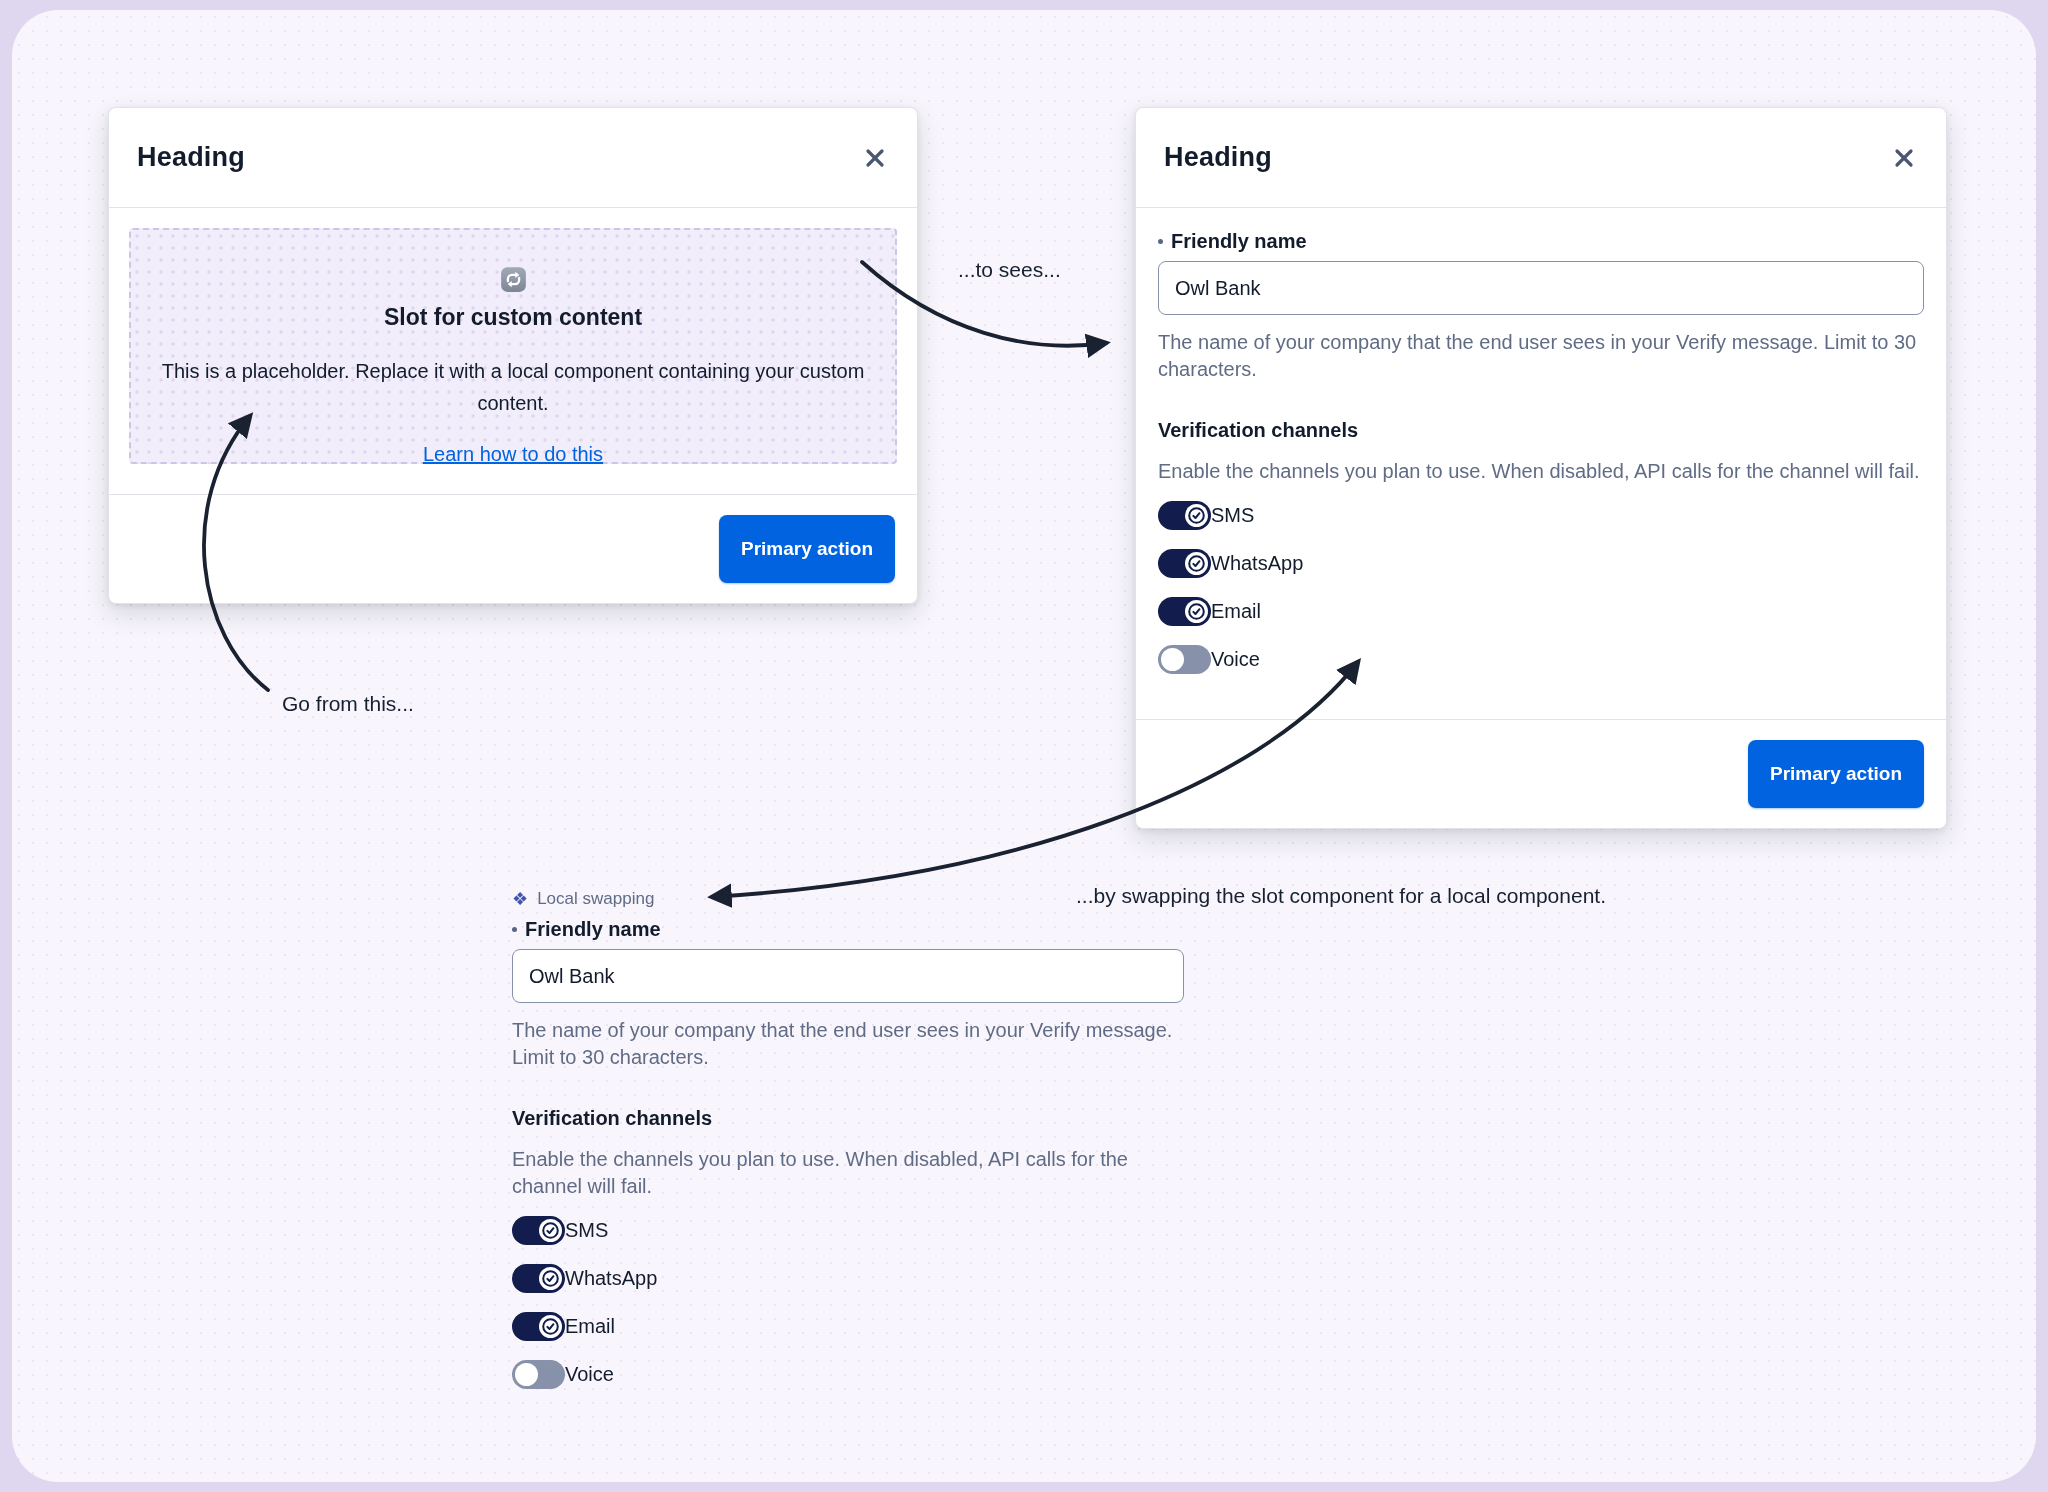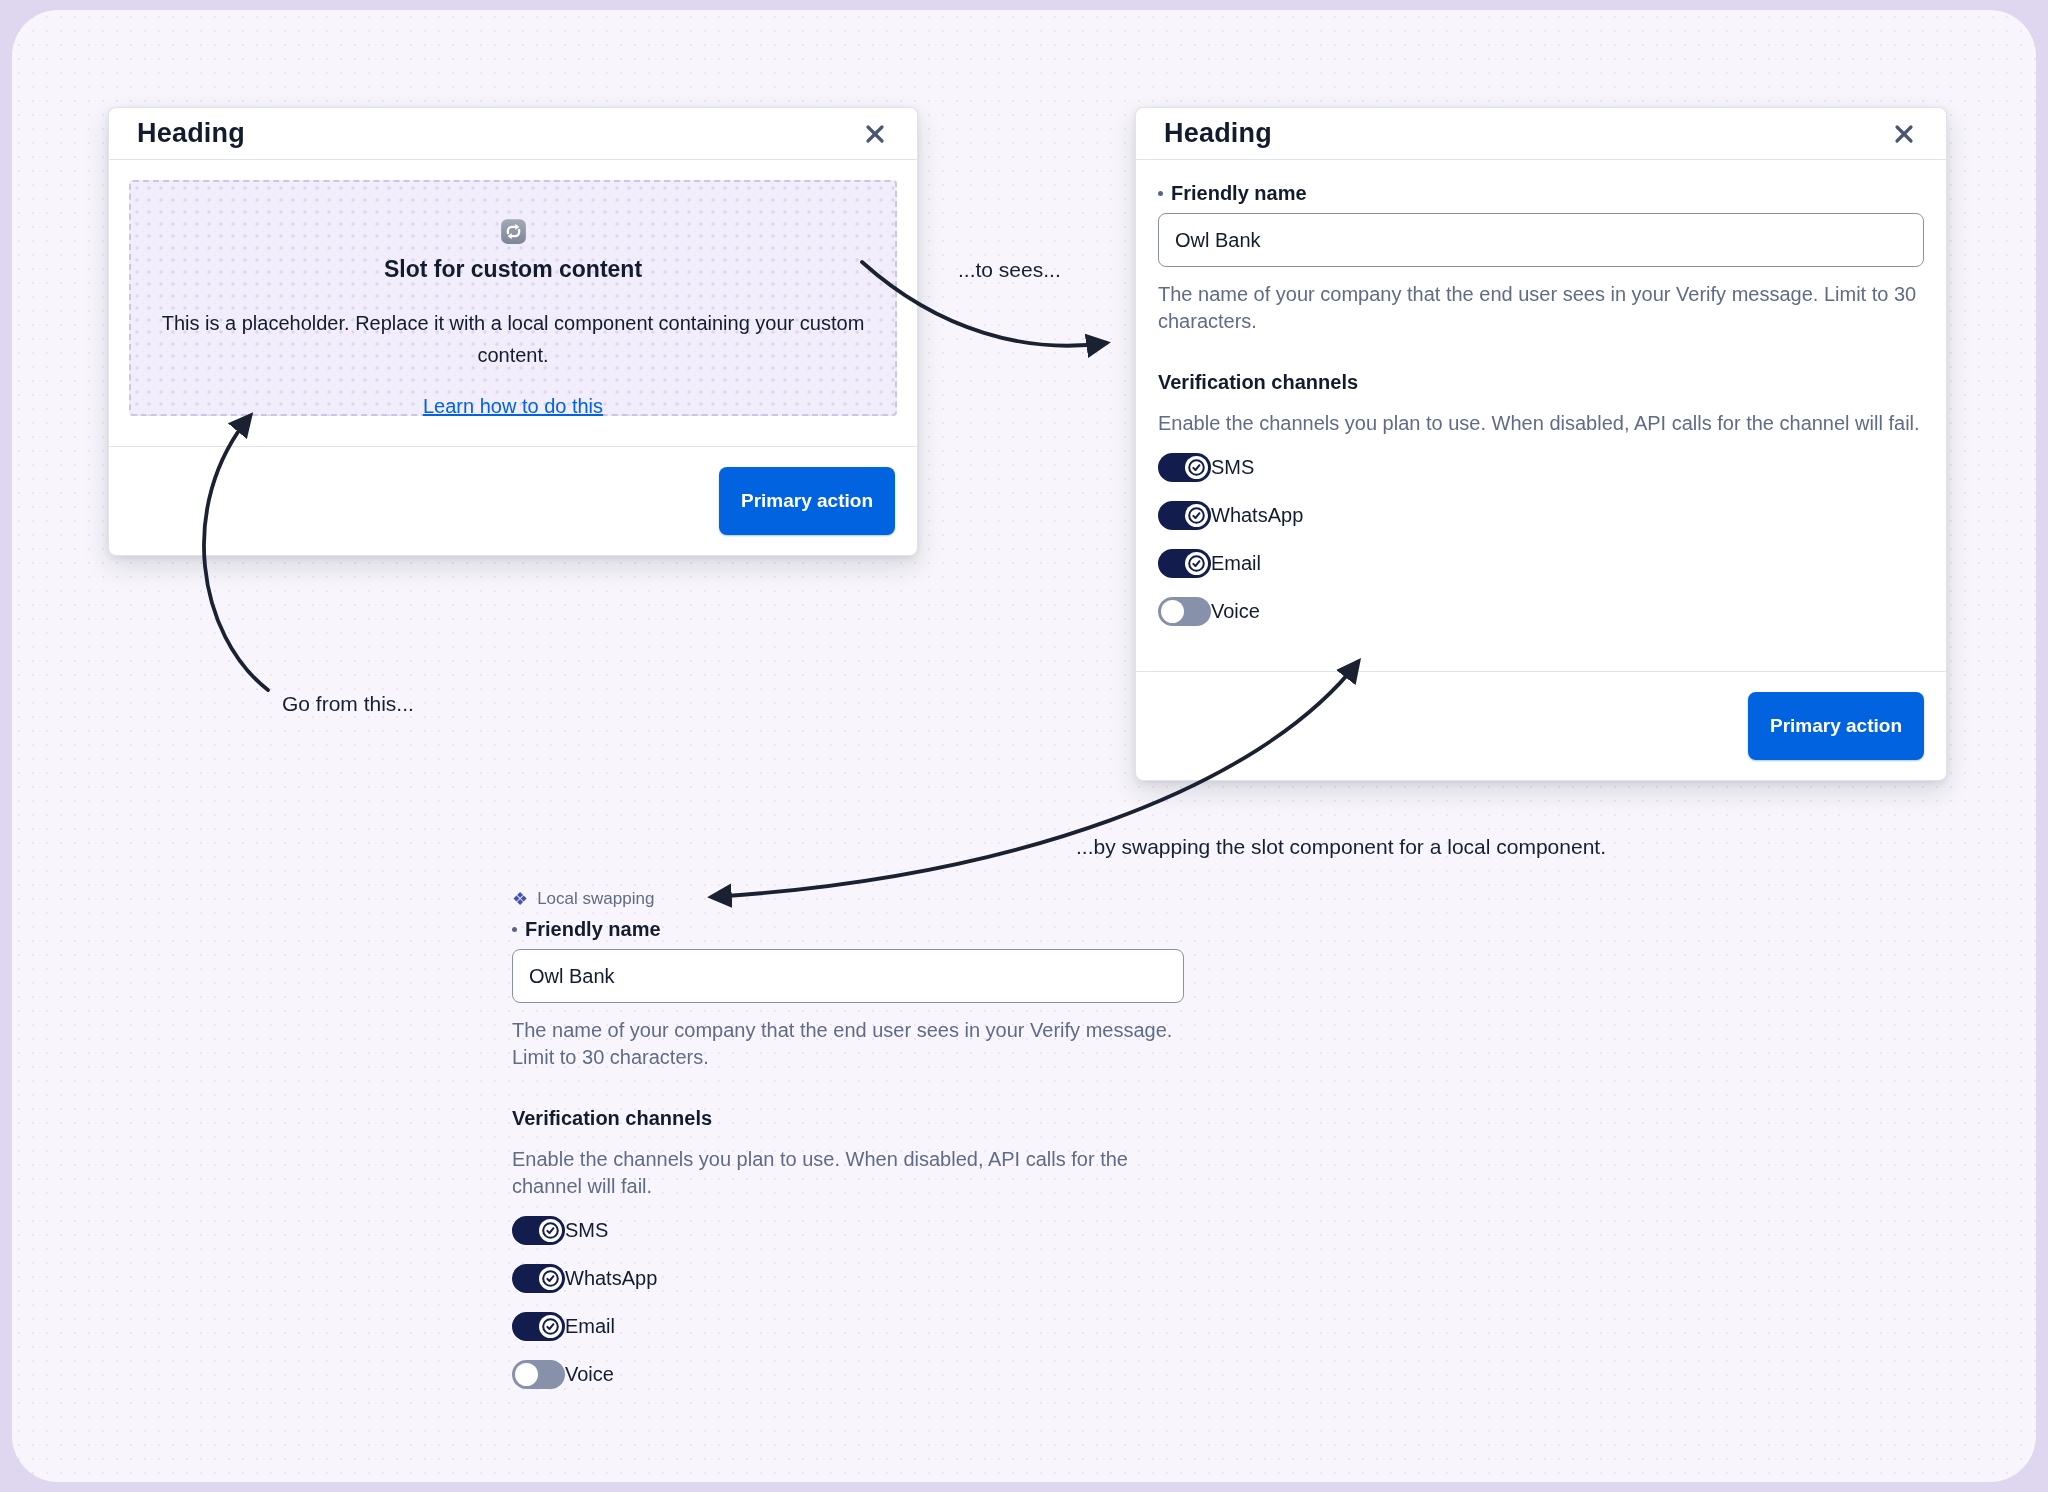--- a/index.html
+++ b/index.html
@@ -6,21 +6,21 @@
   .canvas{position:relative;width:2048px;height:1492px;background:#ded7ef;overflow:hidden;}
   .panel{position:absolute;left:12px;top:10px;right:12px;bottom:10px;border-radius:46px;
          background:#f8f6fc;
          background-image:radial-gradient(circle,#eae4f5 1px,transparent 1.2px);
          background-size:14px 14px;}
   
   .modal{position:absolute;background:#ffffff;border:1px solid #e1e3ea;border-radius:8px;
          box-shadow:0 10px 26px rgba(18,28,45,.14),0 2px 6px rgba(18,28,45,.08);
          display:flex;flex-direction:column;z-index:2;}
   .modal-header{display:flex;align-items:center;justify-content:space-between;
-                padding:10px 28px;border-bottom:1px solid #e1e3ea;}
+                padding:34px 28px;border-bottom:1px solid #e1e3ea;}
   .modal-title{font-size:27px;font-weight:bold;color:#121c2d;letter-spacing:.2px;}
   .close-btn{background:none;border:none;cursor:pointer;padding:2px;line-height:0;}
   .modal-body{padding:20px 20px 0 20px;flex:1;}
   .modal-footer{border-top:1px solid #e1e3ea;padding:20px 22px;display:flex;justify-content:flex-end;}
   .btn-primary{background:#0263e0;color:#fff;font-weight:bold;font-size:19px;border:none;
                border-radius:8px;padding:23px 22px;cursor:pointer;font-family:inherit;
                box-shadow:0 1px 2px rgba(2,99,224,.35);}
   
   .slot-box{height:236px;border:2px dashed #cdc5e6;border-radius:4px;background:#f1edfa;
             background-image:radial-gradient(circle,#ded5f0 1.5px,transparent 1.7px);
@@ -224,21 +224,21 @@
           <button class="switch off">
             <span class="knob"></span>
           </button>
           <span class="channel-label">Voice</span>
         </div>
       </div>
   </div>
 
   <div class="annotation" style="left:958px;top:258px;">...to sees...</div>
   <div class="annotation" style="left:282px;top:692px;">Go from this...</div>
-  <div class="annotation" style="left:1076px;top:835px;">...by swapping the slot component for a local component.</div>
+  <div class="annotation" style="left:1076px;top:884px;">...by swapping the slot component for a local component.</div>
 
   <svg class="arrows">
     <defs>
       <marker id="ah" viewBox="0 0 10 10" refX="8" refY="5" markerWidth="6.5" markerHeight="6.5" orient="auto-start-reverse">
         <path d="M0 0 L10 5 L0 10 z" fill="#1a2130"></path>
       </marker>
     </defs>
     <g fill="none" stroke="#1a2130" stroke-width="3.8" stroke-linecap="round">
       <path d="M 862 262 C 940 332, 1028 354, 1106 343" marker-end="url(#ah)"></path>
       <path d="M 268 690 C 198 636, 176 505, 250 416" marker-end="url(#ah)"></path>

